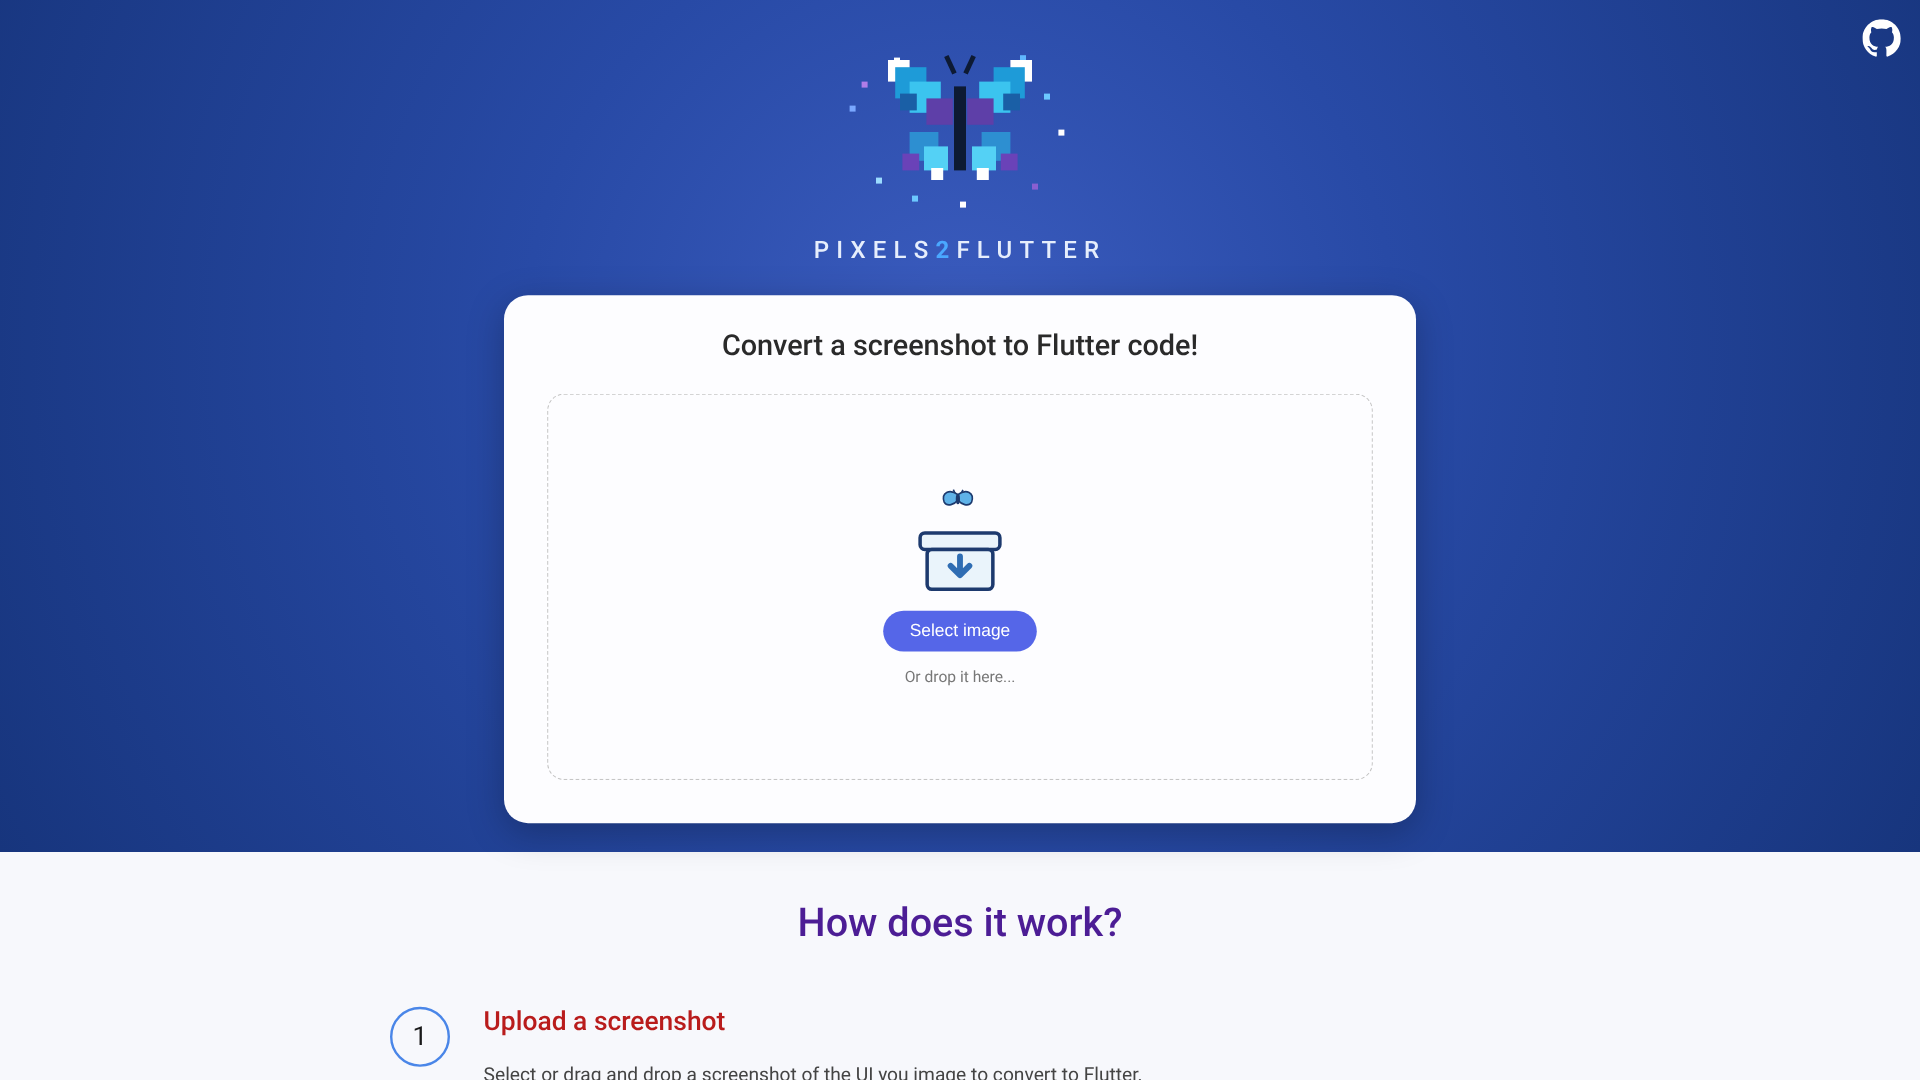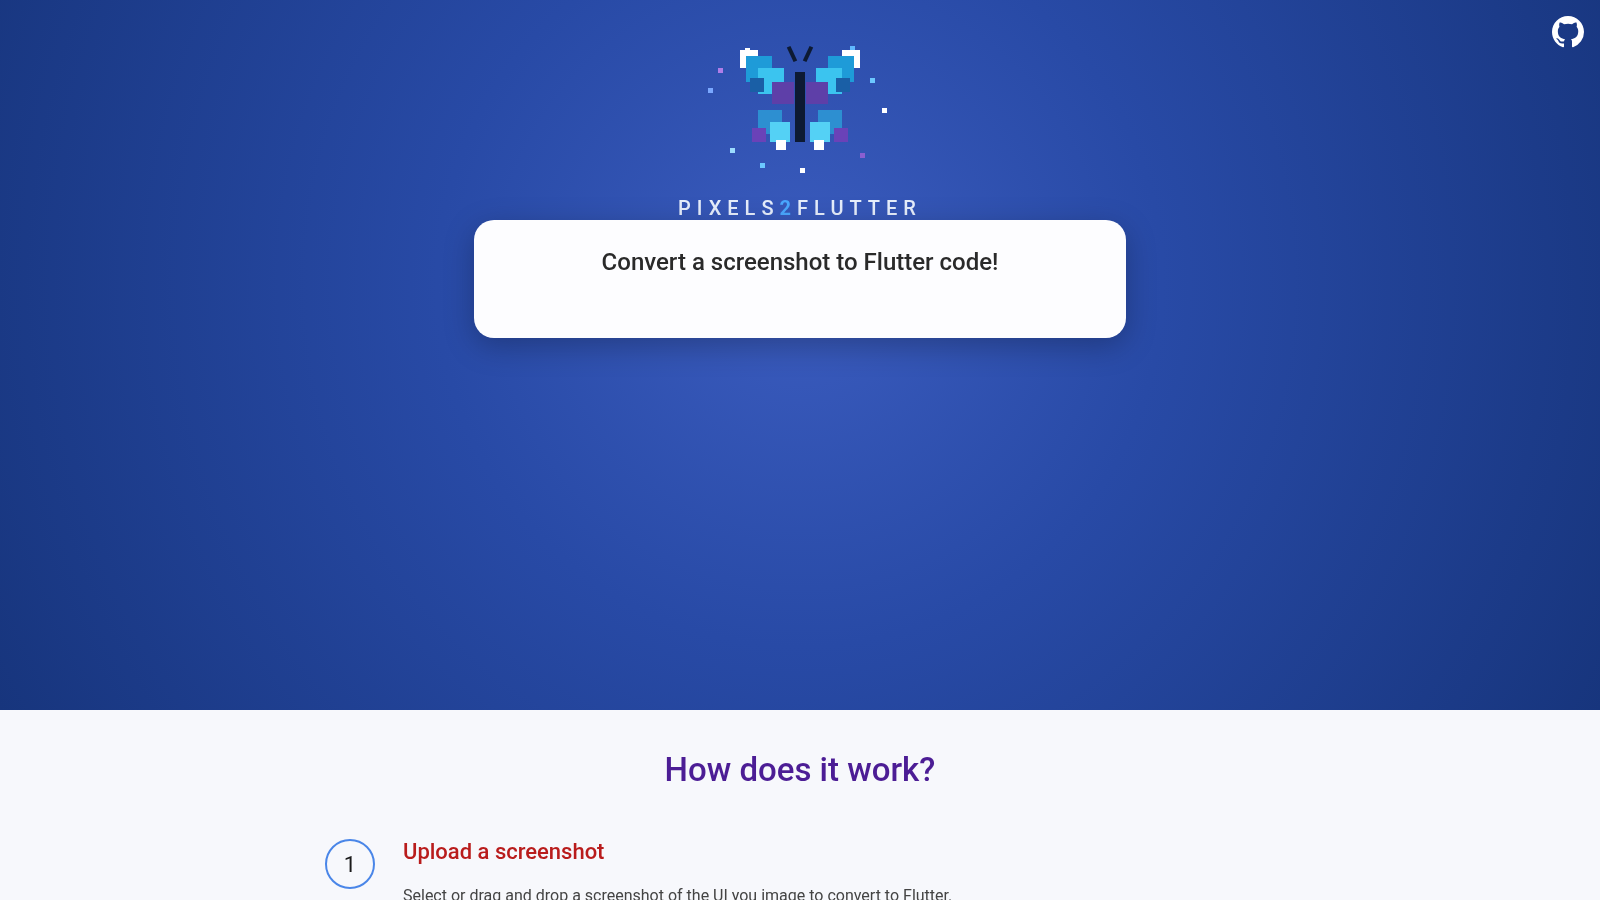--- a/index.html
+++ b/index.html
@@ -50,21 +50,22 @@
     color: #e6eefc;
     font-weight: 500;
   }
   .brand-name .two {
     color: #4aa8ff;
     font-weight: 700;
     letter-spacing: 6px;
   }
 
   .card {
-    width: 652px;
+    margin-top: 26px;
+    width: 760px;
     background: #fdfdff;
     border-radius: 20px;
     padding: 28px 36px 36px;
     box-shadow: 0 8px 30px rgba(0,0,0,0.25);
   }
   .card-title {
     text-align: center;
     font-size: 24px;
     font-weight: 500;
     color: #2a2a2a;
@@ -226,20 +227,42 @@
         <rect x="106" y="18" width="4" height="16" fill="#0d1a33" transform="rotate(25 108 26)"></rect>
       </svg>
     </div>
     <div class="brand-name">
       <span>PIXELS</span><span class="two">2</span><span>FLUTTER</span>
     </div>
   </div>
 
   <div class="card">
     <div class="card-title">Convert a screenshot to Flutter code!</div>
+    <div class="dropzone">
+      <div class="drop-icon">
+        <svg viewBox="0 0 72 90" width="72" height="90">
+
+          <g transform="translate(18,0) scale(0.45)">
+            <rect x="28" y="2" width="3" height="10" fill="#1d3a6e" transform="rotate(-25 29 7)"></rect>
+            <rect x="42" y="2" width="3" height="10" fill="#1d3a6e" transform="rotate(25 43 7)"></rect>
+            <path d="M36 12 C20 0, 4 8, 10 26 C16 36, 30 30, 36 22 Z" fill="#5fb2e8" stroke="#1d3a6e" stroke-width="3"></path>
+            <path d="M36 12 C52 0, 68 8, 62 26 C56 36, 42 30, 36 22 Z" fill="#5fb2e8" stroke="#1d3a6e" stroke-width="3"></path>
+            <ellipse cx="36" cy="20" rx="4" ry="10" fill="#1d3a6e"></ellipse>
+          </g>
+
+          <rect x="2" y="38" width="68" height="14" rx="4" fill="#eaf4fb" stroke="#1d3a6e" stroke-width="3"></rect>
+
+          <rect x="8" y="52" width="56" height="34" rx="4" fill="#eaf4fb" stroke="#1d3a6e" stroke-width="3"></rect>
+
+          <path d="M36 58 L36 72 M28 66 L36 74 L44 66" fill="none" stroke="#2f6db3" stroke-width="5" stroke-linecap="round" stroke-linejoin="round"></path>
+        </svg>
+      </div>
+      <button class="select-btn">Select image</button>
+      <div class="drop-hint">Or drop it here...</div>
+    </div>
   </div>
 </div>
 
 <div class="how-section">
   <div class="how-title">How does it work?</div>
   <div class="steps">
     <div class="step">
       <div class="step-number">1</div>
       <div class="step-content">
         <div class="step-title">Upload a screenshot</div>

